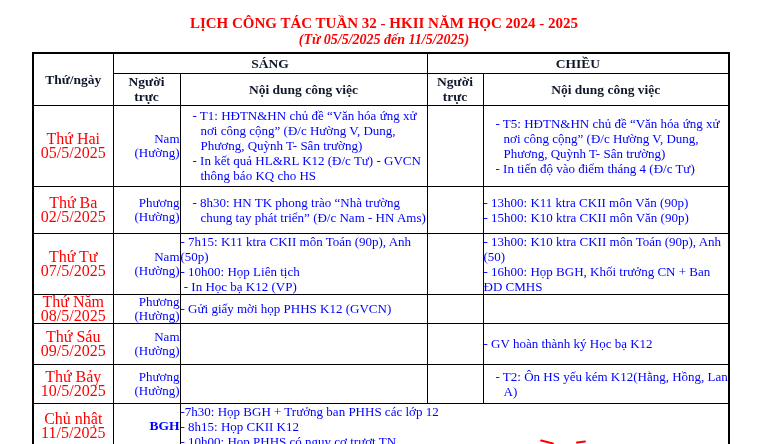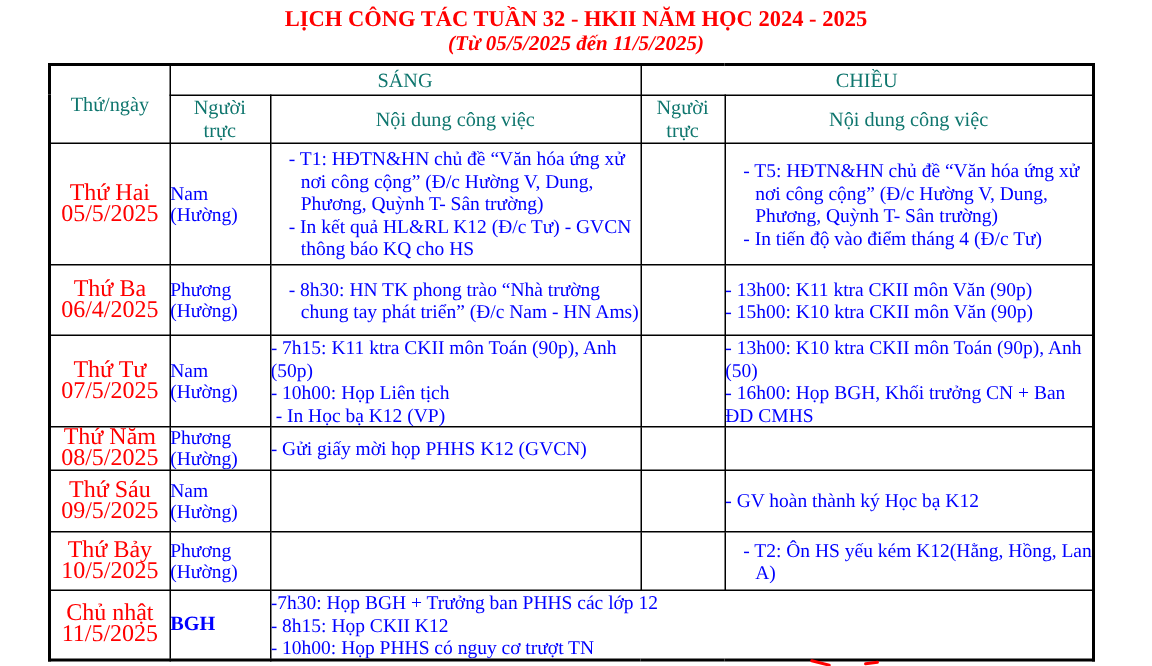--- a/index.html
+++ b/index.html
@@ -8,21 +8,21 @@
     background: #ffffff;
     font-family: "Liberation Serif", "DejaVu Serif", serif;
     position: relative;
     overflow: hidden;
   }
   .title {
     text-align: center;
     color: #ff0000;
     font-weight: bold;
     font-size: 15px;
-    padding-top: 5px;
+    padding-top: 15px;
     line-height: 17px;
   }
   .subtitle {
     text-align: center;
     color: #ff0000;
     font-weight: bold;
     font-style: italic;
     font-size: 14px;
     line-height: 16px;
   }
@@ -34,36 +34,36 @@
     width: 696px;
     border: 2px solid #000;
   }
   .schedule th, .schedule td {
     border: 1px solid #000;
     padding: 0;
     vertical-align: middle;
     overflow: hidden;
   }
   .schedule th {
-    color: #0f766e;
-    font-weight: normal;
+    color: #0f172a;
+    font-weight: bold;
     font-size: 13.5px;
     line-height: 15px;
     text-align: center;
   }
   .narrow { width: 44px; margin: 0 auto; }
   .day-cell {
     color: #ff0000;
     text-align: center;
     font-size: 16px;
     line-height: 14px;
   }
   .person-cell {
     color: #0000ff;
-    text-align: left;
+    text-align: right;
     font-size: 13px;
     line-height: 14px;
   }
   .person-cell.bgh { font-weight: bold; font-size: 13.5px; margin-left: 44px; }
   .content-cell {
     color: #0000ff;
     font-size: 13px;
     line-height: 15px;
     padding: 1px 2px 1px 5px;
     text-align: left;
@@ -126,21 +126,21 @@
       <td class="person-cell"></td>
       <td class="content-cell">
         <div class="item">- T5: HĐTN&amp;HN chủ đề “Văn hóa ứng xử nơi công cộng” (Đ/c Hường V, Dung, Phương, Quỳnh T- Sân trường)</div>
         <div class="item">- In tiến độ vào điểm tháng 4 (Đ/c Tư)</div>
       </td>
     </tr>
 
     <tr style="height:47px">
       <td class="day-cell">
         <div>Thứ Ba</div>
-        <div>06/4/2025</div>
+        <div>02/5/2025</div>
       </td>
       <td class="person-cell">
         <div>Phương</div>
         <div>(Hường)</div>
       </td>
       <td class="content-cell">
         <div class="item">- 8h30: HN TK phong trào “Nhà trường chung tay phát triển” (Đ/c Nam - HN Ams)</div>
       </td>
       <td class="person-cell"></td>
       <td class="content-cell">

